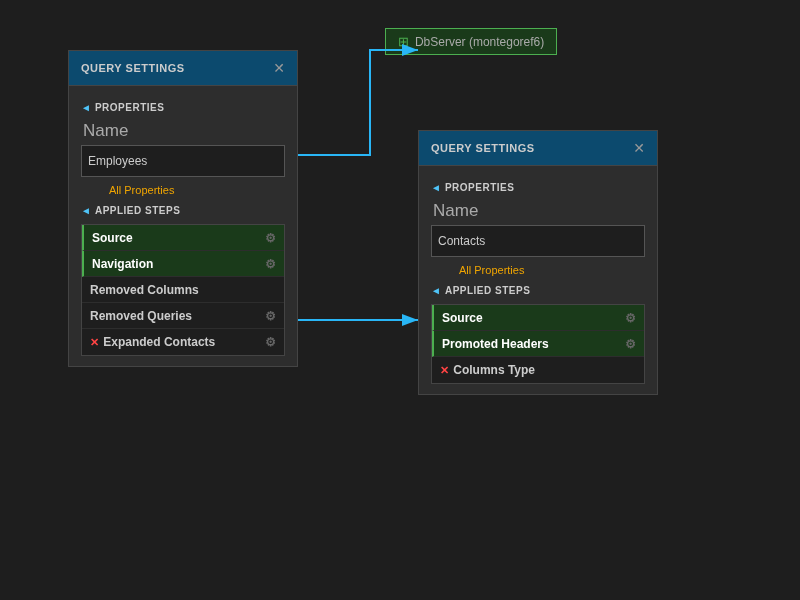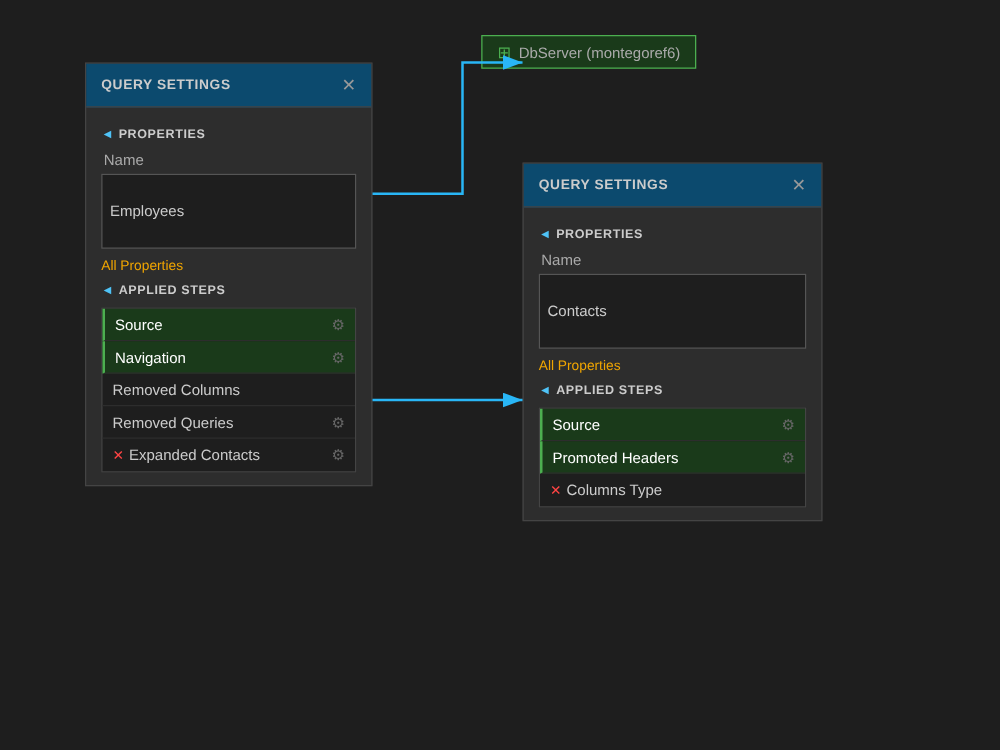--- a/index.html
+++ b/index.html
@@ -63,41 +63,42 @@
     }
 
     .section-title {
       font-size: 10px;
       font-weight: bold;
       color: #ccc;
       letter-spacing: 0.5px;
     }
 
     .field-label {
-      font-size: 12px;
+      font-size: 17px;
       color: #aaa;
       margin-bottom: 4px;
       margin-left: 2px;
     }
 
     .text-input {
       width: 100%;
       background: #1e1e1e;
       border: 1px solid #555;
       color: #ccc;
-      padding: 22px 6px;
+      padding: 8px 6px;
       font-size: 12px;
       margin-bottom: 6px;
     }
 
     .all-properties-link {
       color: #f0a500;
       font-size: 11px;
       cursor: pointer;
       text-decoration: none;
+      margin-left: 28px;
     }
 
     .steps-section {
       margin-top: 8px;
     }
 
     .steps-list {
       border: 1px solid #444;
       background: #1e1e1e;
     }
@@ -105,20 +106,21 @@
     .step-item {
       display: flex;
       justify-content: space-between;
       align-items: center;
       padding: 4px 8px;
       border-bottom: 1px solid #2d2d2d;
       cursor: pointer;
       color: #ccc;
       font-size: 12px;
       min-height: 26px;
+      font-weight: bold;
     }
 
     .step-item:last-child {
       border-bottom: none;
     }
 
     .step-item.active {
       background: #1a3a1a;
       border-left: 2px solid #4caf50;
       color: #fff;

